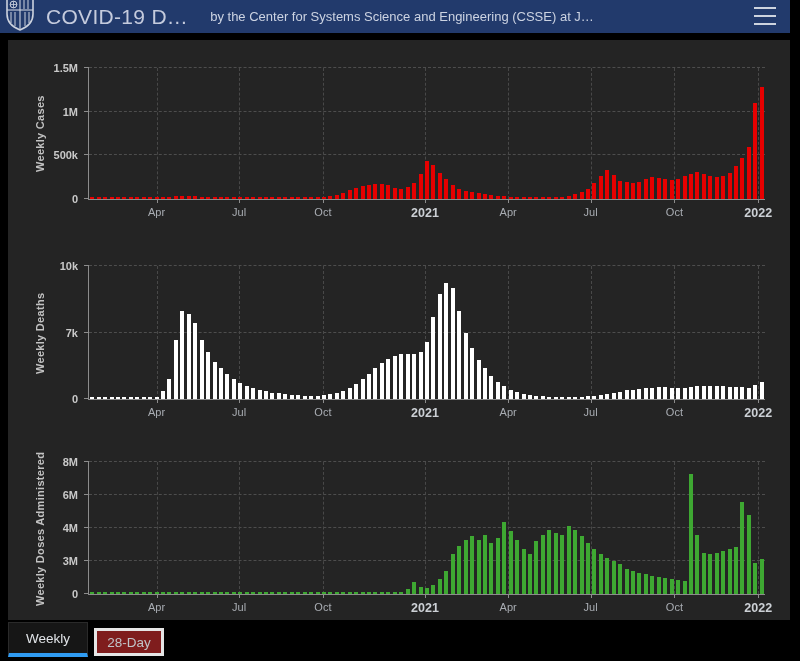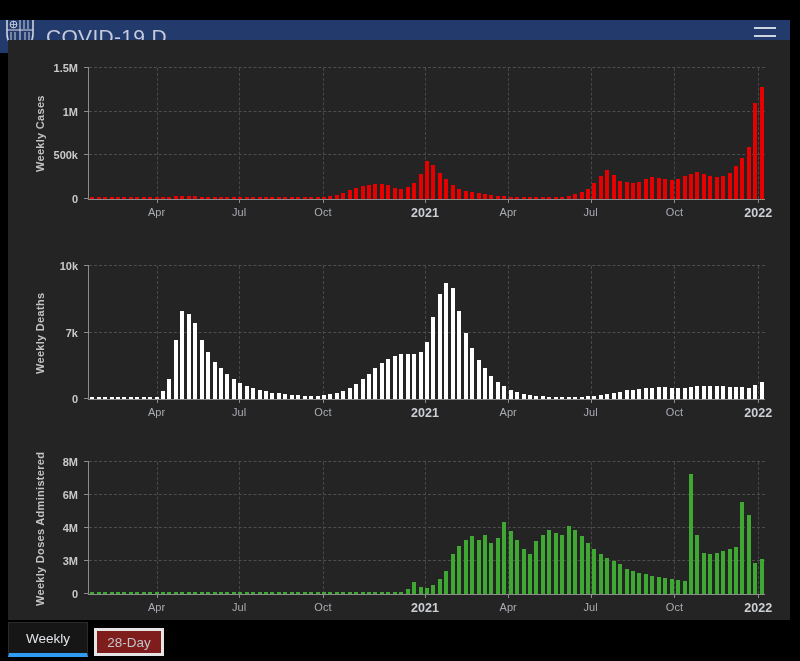--- a/index.html
+++ b/index.html
@@ -1,21 +1,21 @@
 <!DOCTYPE html>
 <html><head>
 <meta charset="utf-8">
 <style>
   html,body{margin:0;padding:0;background:#000;width:800px;height:661px;overflow:hidden;
     font-family:"Liberation Sans", sans-serif;position:relative;}
   .stage{position:absolute;inset:0;width:800px;height:661px;}
 
   
   .header{position:absolute;left:0;top:0;width:790px;height:33px;background:#223a6c;
-    display:flex;align-items:center;overflow:hidden;margin-top:20px;}
+    display:flex;align-items:center;overflow:hidden;}
   .logo{position:relative;margin-left:5px;margin-top:-3px;width:30px;height:34px;flex:0 0 auto;}
   .hd-title{margin-left:11px;font-size:21px;font-weight:400;color:#c5cbdd;letter-spacing:.3px;white-space:nowrap;}
   .hd-sub{margin-left:22px;font-size:13px;color:#ccd3e2;white-space:nowrap;}
   .hamburger{position:absolute;right:14px;top:7px;width:22px;height:18px;display:flex;
     flex-direction:column;justify-content:space-between;cursor:pointer;}
   .hamburger span{display:block;height:2px;width:22px;background:#cdd3df;}
 
   
   .panel{position:absolute;left:8px;top:40px;width:782px;height:580px;background:#242424;}
 
@@ -64,20 +64,21 @@
         <line x1="8.5" y1="3.1" x2="8.5" y2="9.9" stroke="#ccd2de" stroke-width=".8"></line>
         <line x1="19" y1="2" x2="19" y2="11" stroke="#ccd2de" stroke-width="1"></line>
         <line x1="23" y1="2" x2="23" y2="11" stroke="#ccd2de" stroke-width="1"></line>
         <line x1="6" y1="14" x2="6" y2="25" stroke="#ccd2de" stroke-width="1"></line>
         <line x1="10" y1="14" x2="10" y2="28" stroke="#ccd2de" stroke-width="1"></line>
         <line x1="20" y1="14" x2="20" y2="28" stroke="#ccd2de" stroke-width="1"></line>
         <line x1="24" y1="14" x2="24" y2="25" stroke="#ccd2de" stroke-width="1"></line>
       </svg>
     </div>
     <div class="hd-title">COVID-19 D…</div>
+    <div class="hd-sub">by the Center for Systems Science and Engineering (CSSE) at J…</div>
     <div class="hamburger">
       <span></span>
         <span></span>
         <span></span>
     </div>
   </div>
 
   <div class="panel">
     <section class="chart c0">
       <div class="ylabel">Weekly Cases</div>

